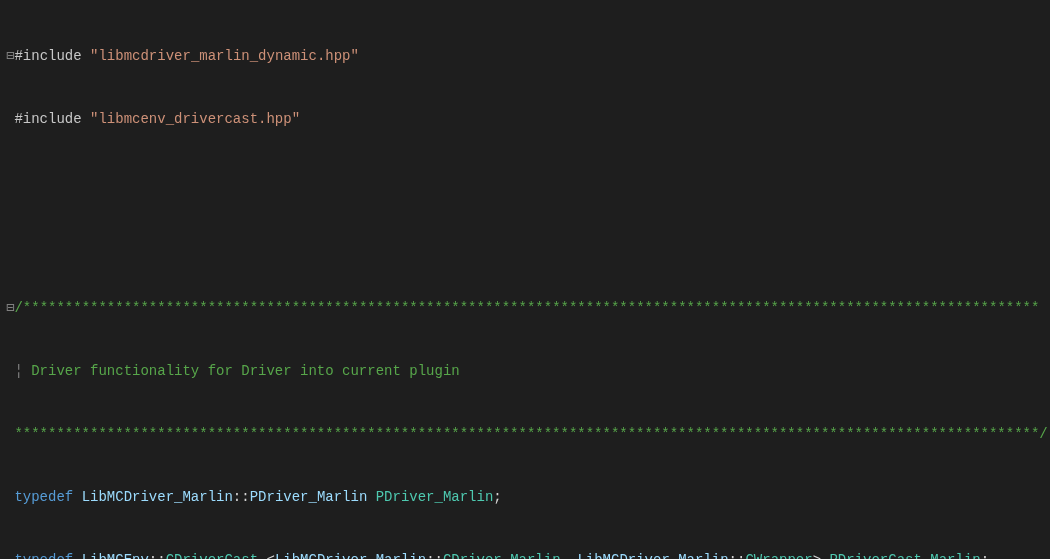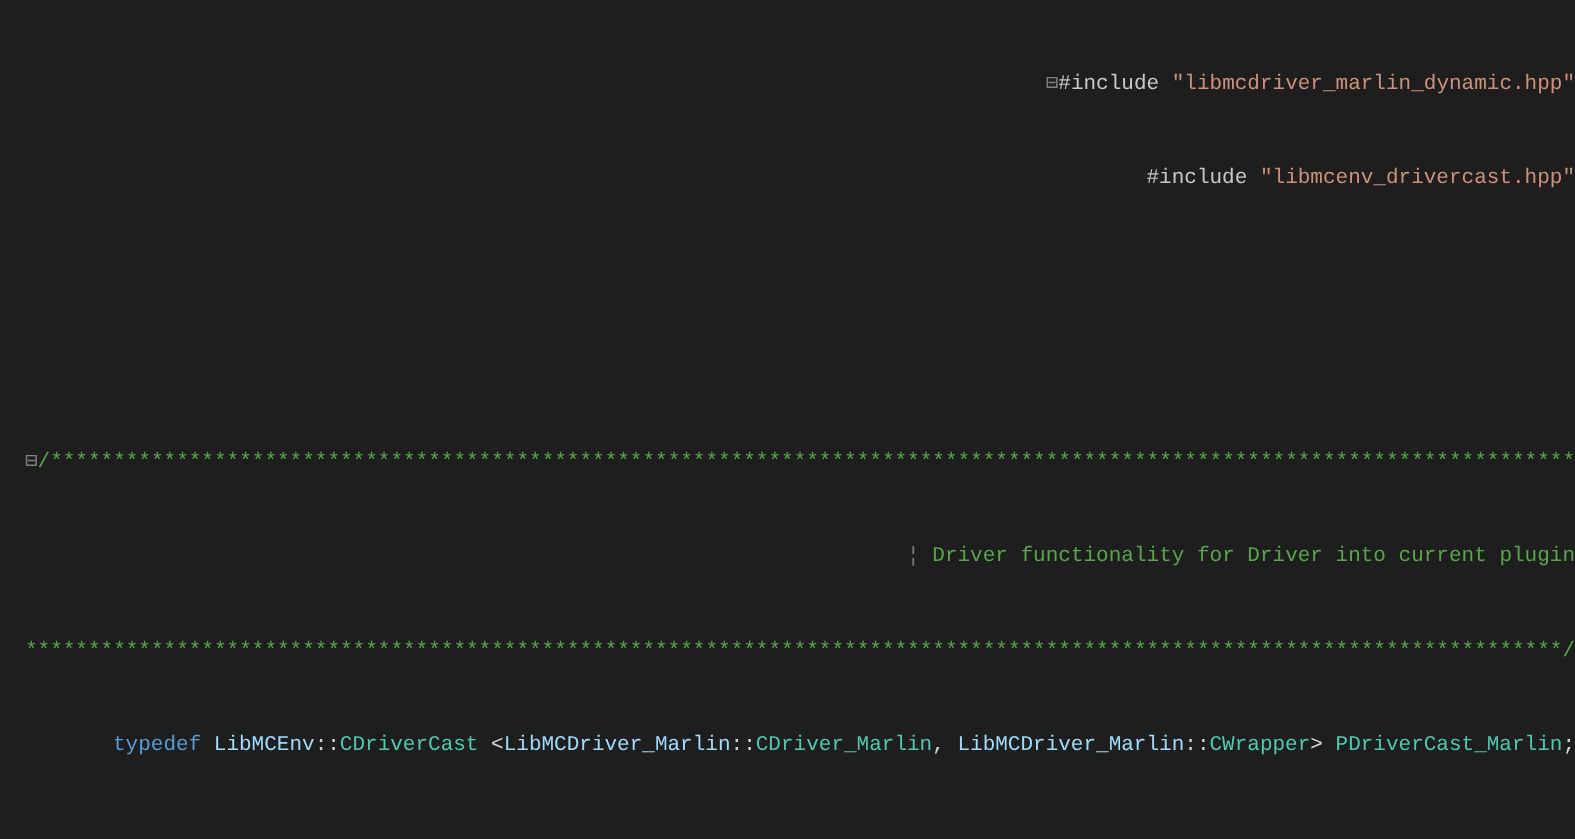--- a/index.html
+++ b/index.html
@@ -16,21 +16,20 @@
   }
   .code-editor {
     padding: 4px 0;
     white-space: pre;
     position: relative;
   }
   .line {
     padding-left: 6px;
     height: 21px;
     position: relative;
-    text-align: right;
   }
   .collapse-marker {
     color: #808080;
   }
   .s { color: #ce9178; }      
   .k { color: #569cd6; }      
   .c { color: #57a64a; }      
   .t { color: #4ec9b0; }      
   .n { color: #9cdcfe; }      
   .p { color: #d4d4d4; }     
@@ -40,20 +39,21 @@
 <body>
 
 <div class="code-editor">
   <div class="line"><span class="collapse-marker">⊟</span><span class="w">#include</span> <span class="s">"libmcdriver_marlin_dynamic.hpp"</span></div>
   <div class="line"> <span class="w">#include</span> <span class="s">"libmcenv_drivercast.hpp"</span></div>
   <div class="line"></div>
   <div class="line"></div>
   <div class="line"><span class="collapse-marker">⊟</span><span class="c">/*************************************************************************************************************************</span></div>
   <div class="line"> <span class="collapse-marker">¦</span><span class="c"> Driver functionality for Driver into current plugin</span></div>
   <div class="line"> <span class="c">**************************************************************************************************************************/</span></div>
+  <div class="line"> <span class="k">typedef</span> <span class="n">LibMCDriver_Marlin</span><span class="p">::</span><span class="n">PDriver_Marlin</span> <span class="t">PDriver_Marlin</span>;</div>
   <div class="line"> <span class="k">typedef</span> <span class="n">LibMCEnv</span><span class="p">::</span><span class="t">CDriverCast</span><span class="p"> &lt;</span><span class="n">LibMCDriver_Marlin</span><span class="p">::</span><span class="t">CDriver_Marlin</span><span class="p">, </span><span class="n">LibMCDriver_Marlin</span><span class="p">::</span><span class="t">CWrapper</span><span class="p">&gt; </span><span class="t">PDriverCast_Marlin</span>;</div>
   
   
   
   
   
   
   
   
   

